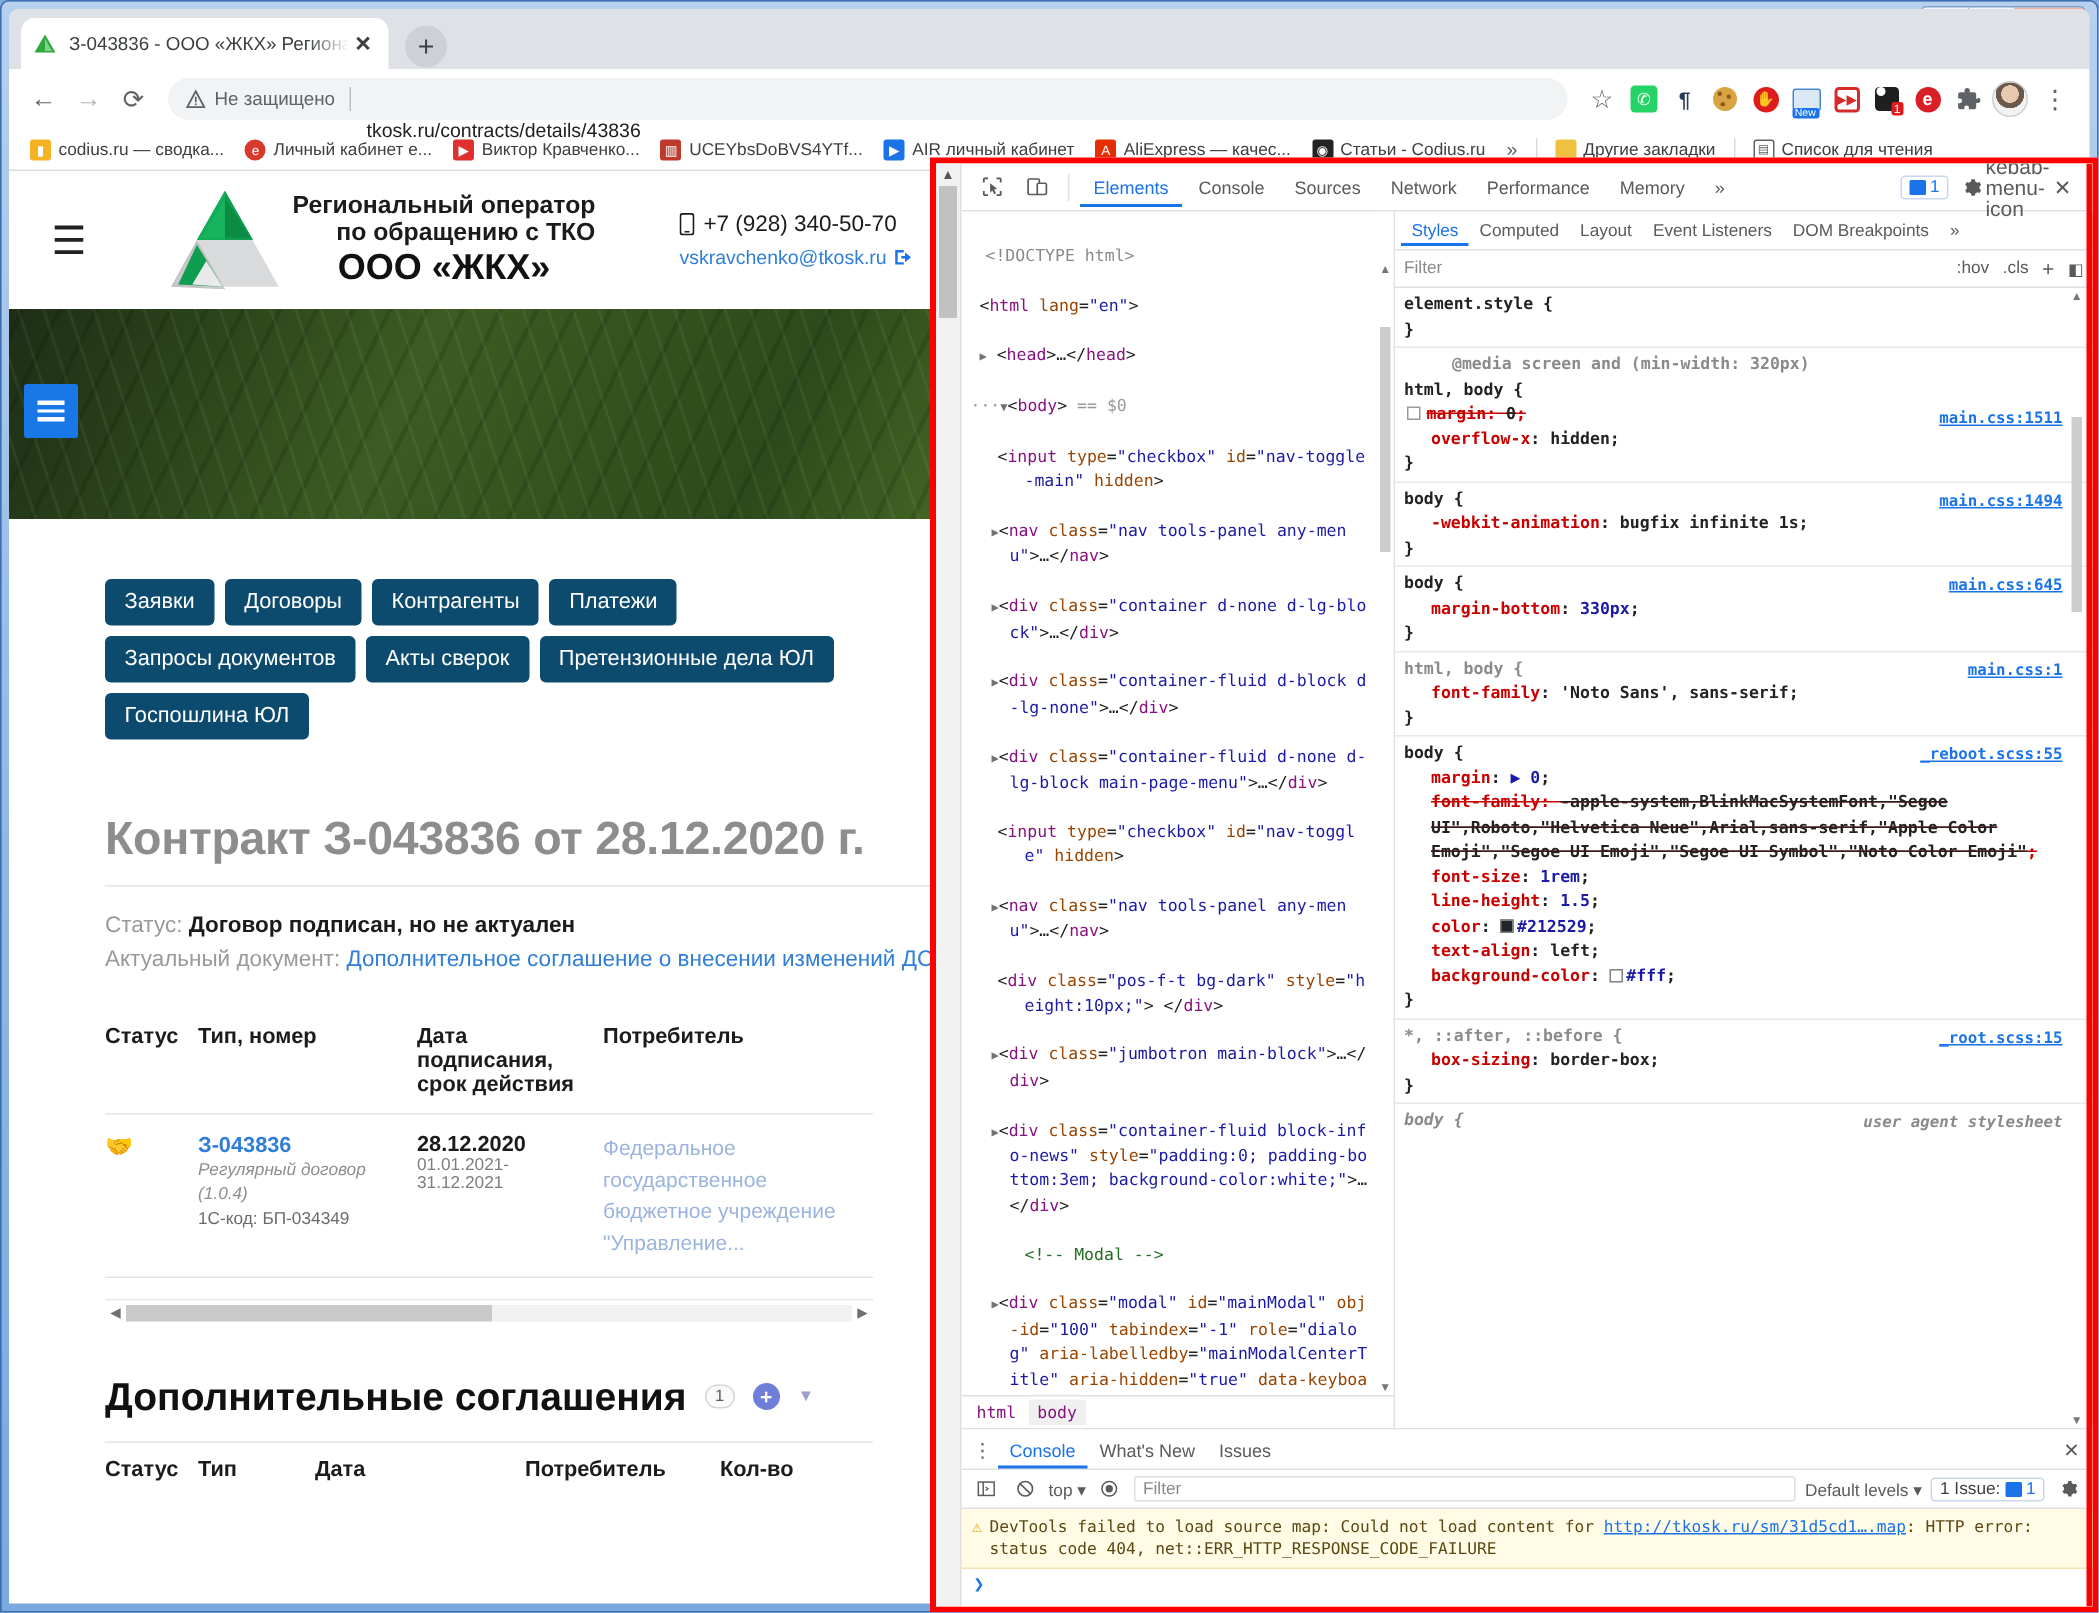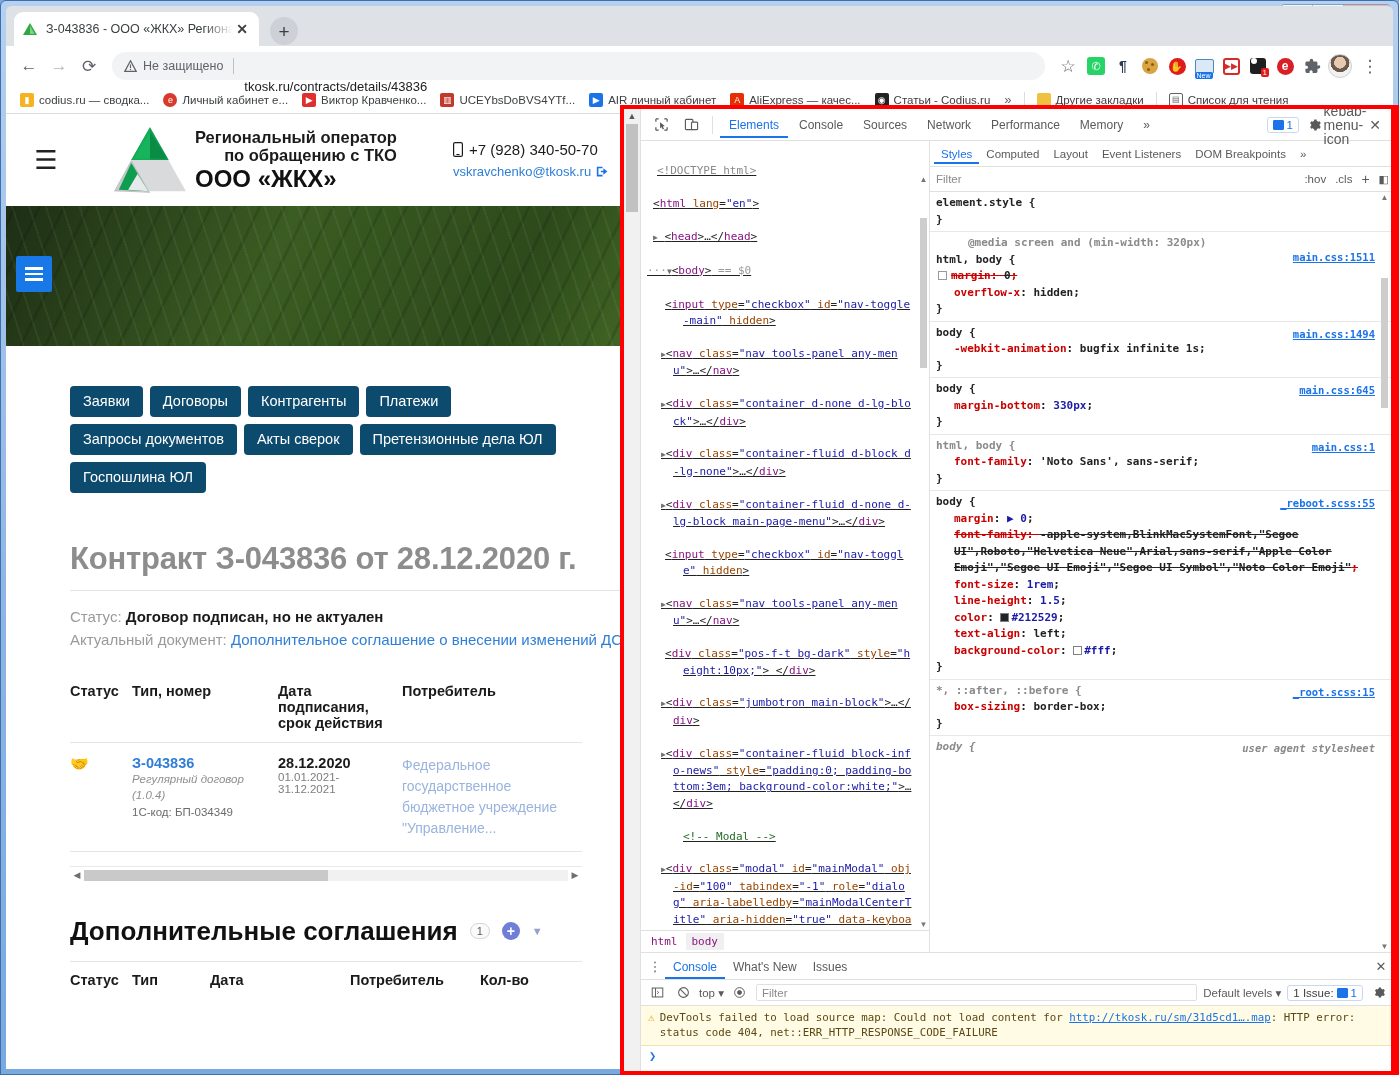--- a/index.html
+++ b/index.html
@@ -147,21 +147,21 @@
   .site-header {
     height: 92px; background: #fff;
     display: flex; align-items: center;
     padding: 0 20px;
   }
   .burger { width: 40px; font-size: 26px; color: #222; text-align: center;}
   .logo-wrap { display: flex; align-items: center; margin-left: 45px; }
   .logo-mark { width: 78px; height: 72px; flex: 0 0 78px;}
   .logo-text { margin-left: 6px; line-height: 1.12; }
   .logo-l1, .logo-l2 { font-size: 16.5px; font-weight: bold; color: #1b1b1b; text-align: right;}
-  .logo-l3 { font-size: 24px; font-weight: bold; color: #111; text-align: left; margin-top:1px;}
+  .logo-l3 { font-size: 24px; font-weight: bold; color: #111; text-align: center; margin-top:1px;}
   .contacts { margin-left: 56px; line-height: 1.55; }
   .phone { font-size: 15px; color: #1b1b1b; display:flex; align-items:center; gap:6px;}
   .email { font-size: 13px; color: #2f7ed8; display:flex; align-items:center; gap:5px;}
 
   .hero {
     height: 140px;
     background:
       radial-gradient(ellipse at 72% 34%, rgba(230,245,225,.55) 0 4%, transparent 12%),
       radial-gradient(ellipse at 55% 62%, rgba(220,240,215,.4) 0 3%, transparent 10%),
       linear-gradient(115deg,#1d2e15 0%, #3b5c22 20%, #2c4a1b 38%, #557c2b 55%, #24380f 75%, #3f6320 100%);
@@ -309,21 +309,20 @@
     display: flex; flex-direction: column; min-height: 0;
   }
   .dom-tree {
     flex: 1; overflow: hidden; position: relative;
     font-family: "DejaVu Sans Mono", monospace;
     font-size: 11px; line-height: 16.4px;
     padding: 6px 14px 0 6px;
     color: #222;
     white-space: pre-wrap;
     word-break: break-all;
-    text-decoration: underline;
   }
   .dom-tree .sb {
     position:absolute; right:0; top:0; bottom:0; width:11px; background:#fff;
   }
   .dom-tree .sb .up, .dom-tree .sb .dn { font-size:8px;color:#777;text-align:center;line-height:11px;font-family:"Liberation Sans",sans-serif;}
   .dom-tree .sb .thm { margin:0 2px; height:150px; background:#cdcdcd; }
   .tk-tag { color: #881280; }
   .tk-attr { color: #994500; }
   .tk-val { color: #1a1aa6; }
   .tk-com { color: #236e25; }
@@ -781,21 +780,21 @@
 
             <div class="css-area">
               <div class="css-rule">
                 <div class="css-sel">element.style {</div>
                 <div class="css-sel">}</div>
               </div>
 
               <div class="css-rule">
                 <div class="media-q">@media screen and (min-width: 320px)</div>
                 <div class="css-sel">html, body {</div>
-                <a class="css-src" style="top:17px" href="#">main.css:1511</a>
+                <a class="css-src" style="top:39px" href="#">main.css:1511</a>
                 <div style="padding-left:2px"><span class="ckbox"></span><span class="strike"><span>margin</span>: <span class="pval">0</span>;</span></div>
                 <div><span class="prop" style="display:inline;padding-left:18px">overflow-x</span><span class="pval">: <span>hidden</span>;</span></div>
                 <div class="css-sel">}</div>
               </div>
 
               <div class="css-rule">
                 <div class="css-sel">body {</div>
                 <a class="css-src" style="top:4px" href="#">main.css:1494</a>
                 <div><span class="prop" style="display:inline;padding-left:18px">-webkit-animation</span><span class="pval">: <span>bugfix infinite 1s</span>;</span></div>
                 <div class="css-sel">}</div>

